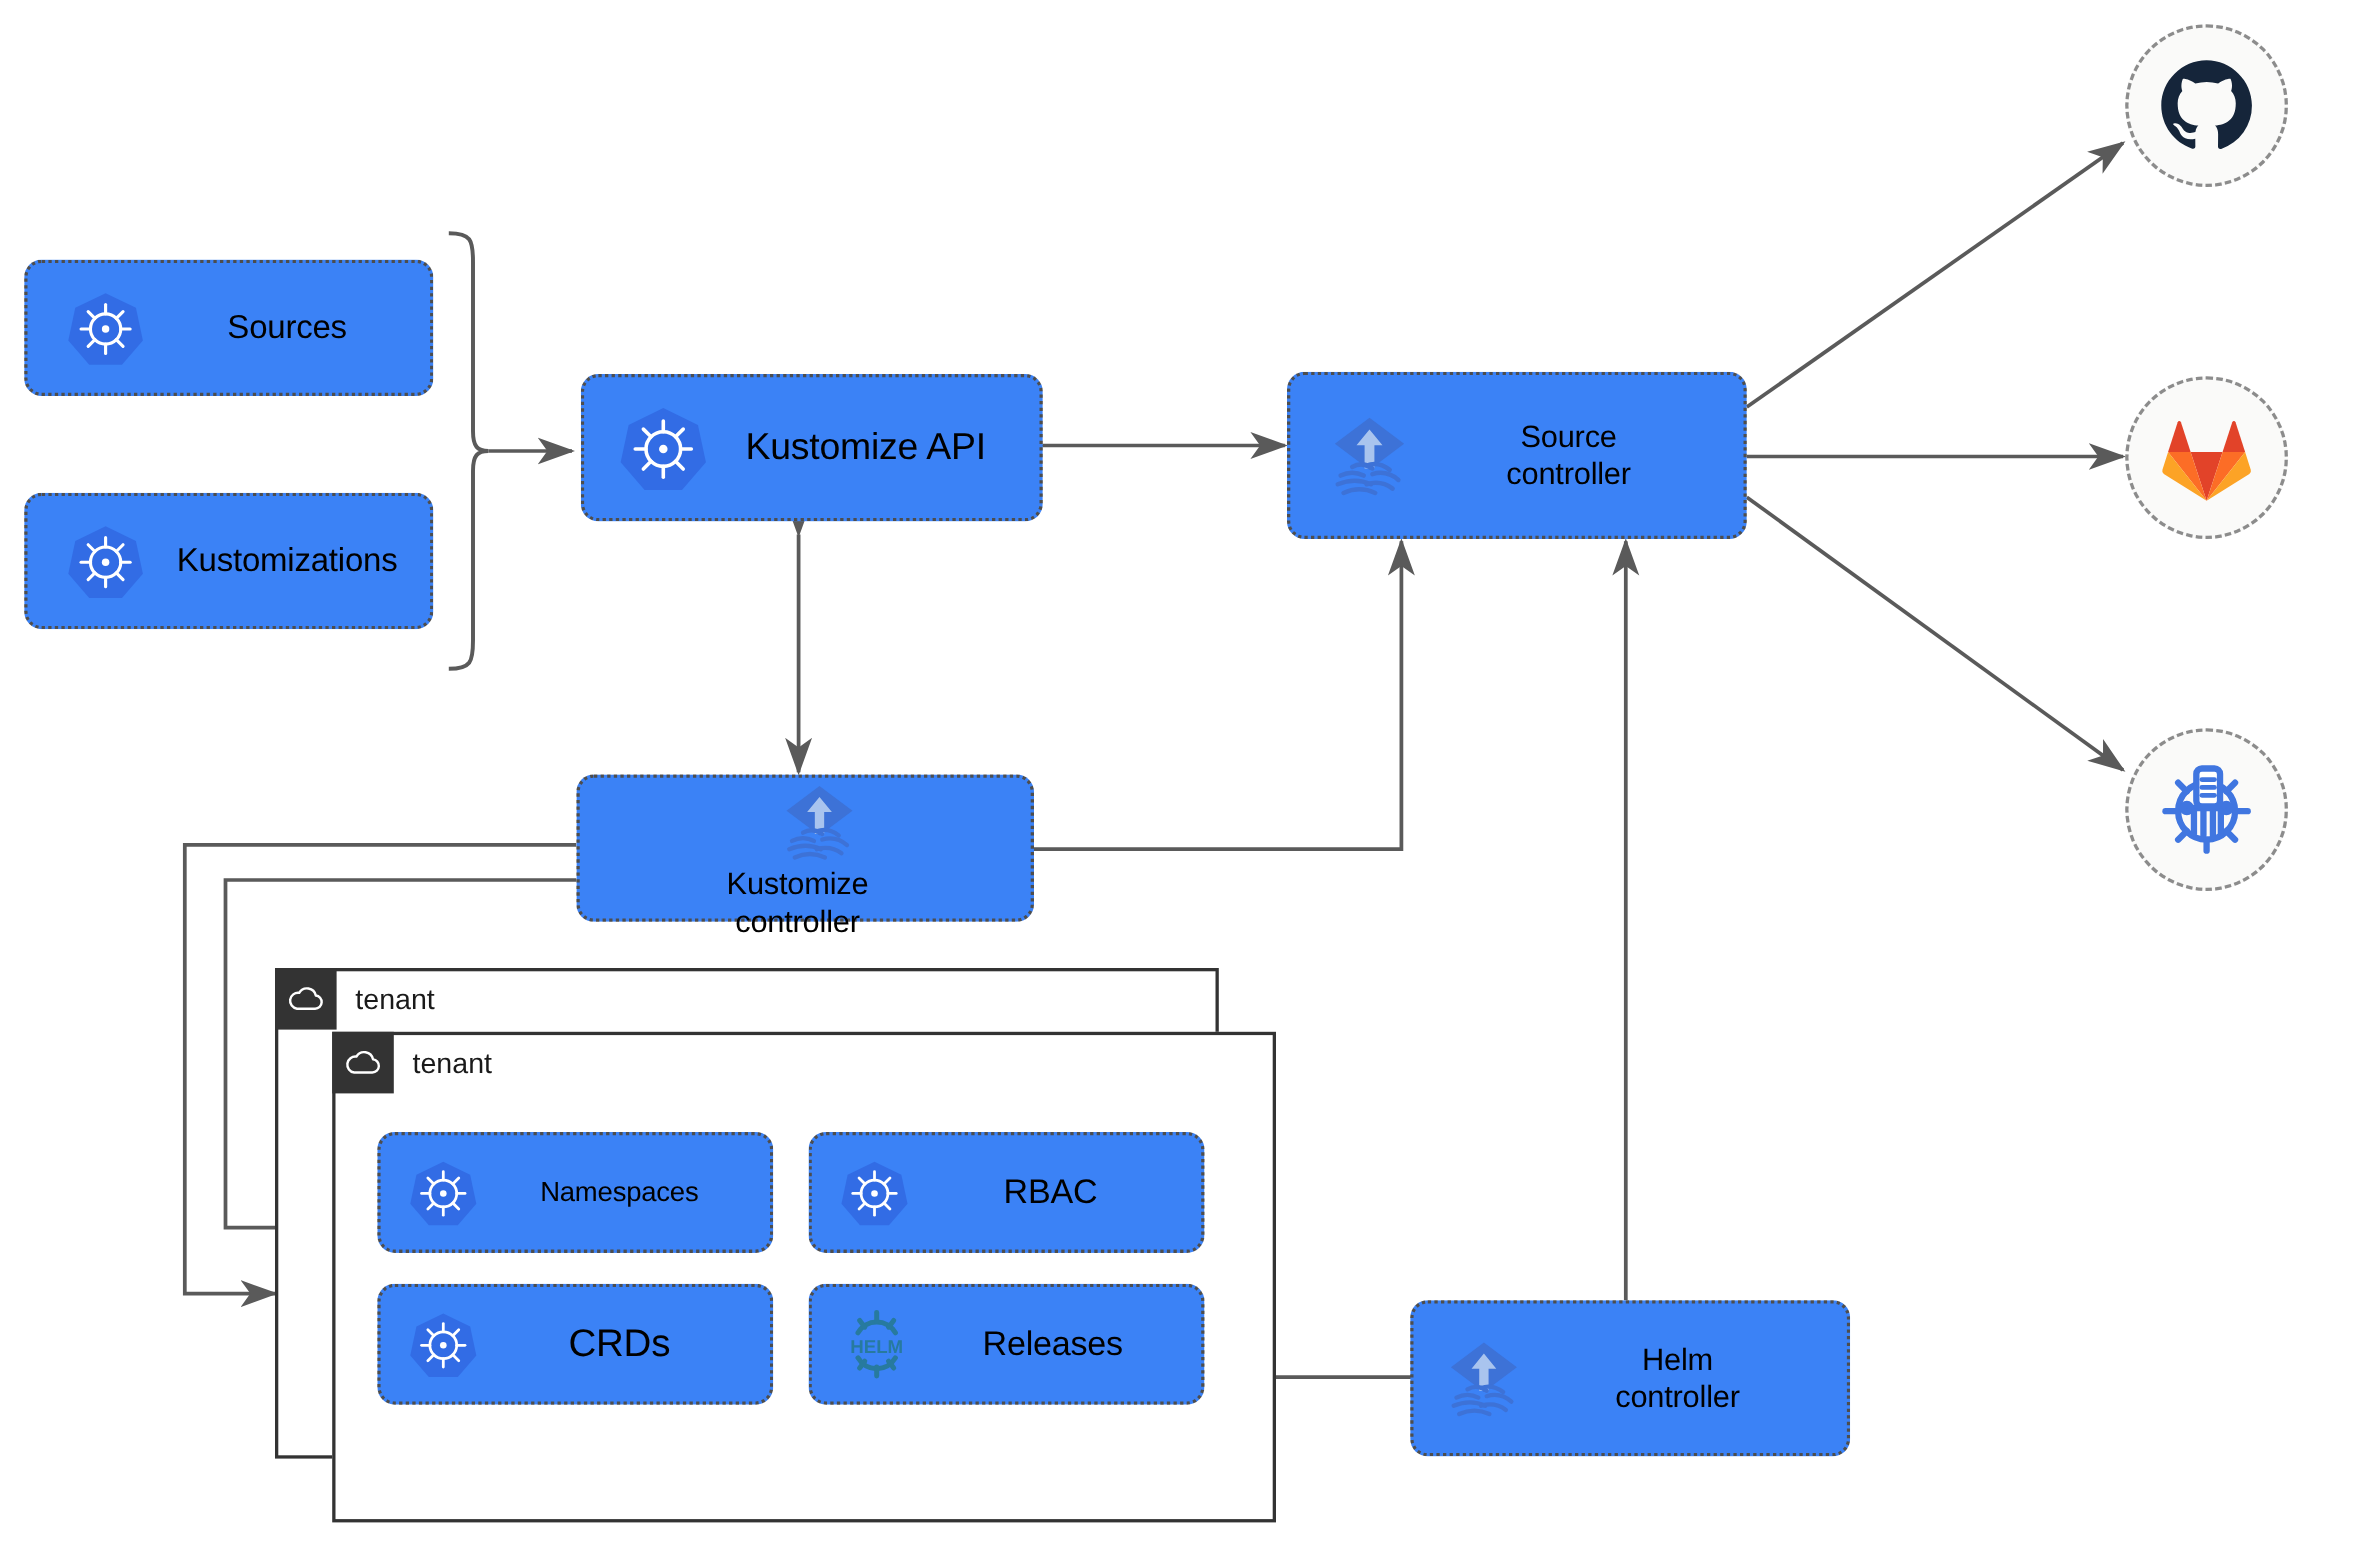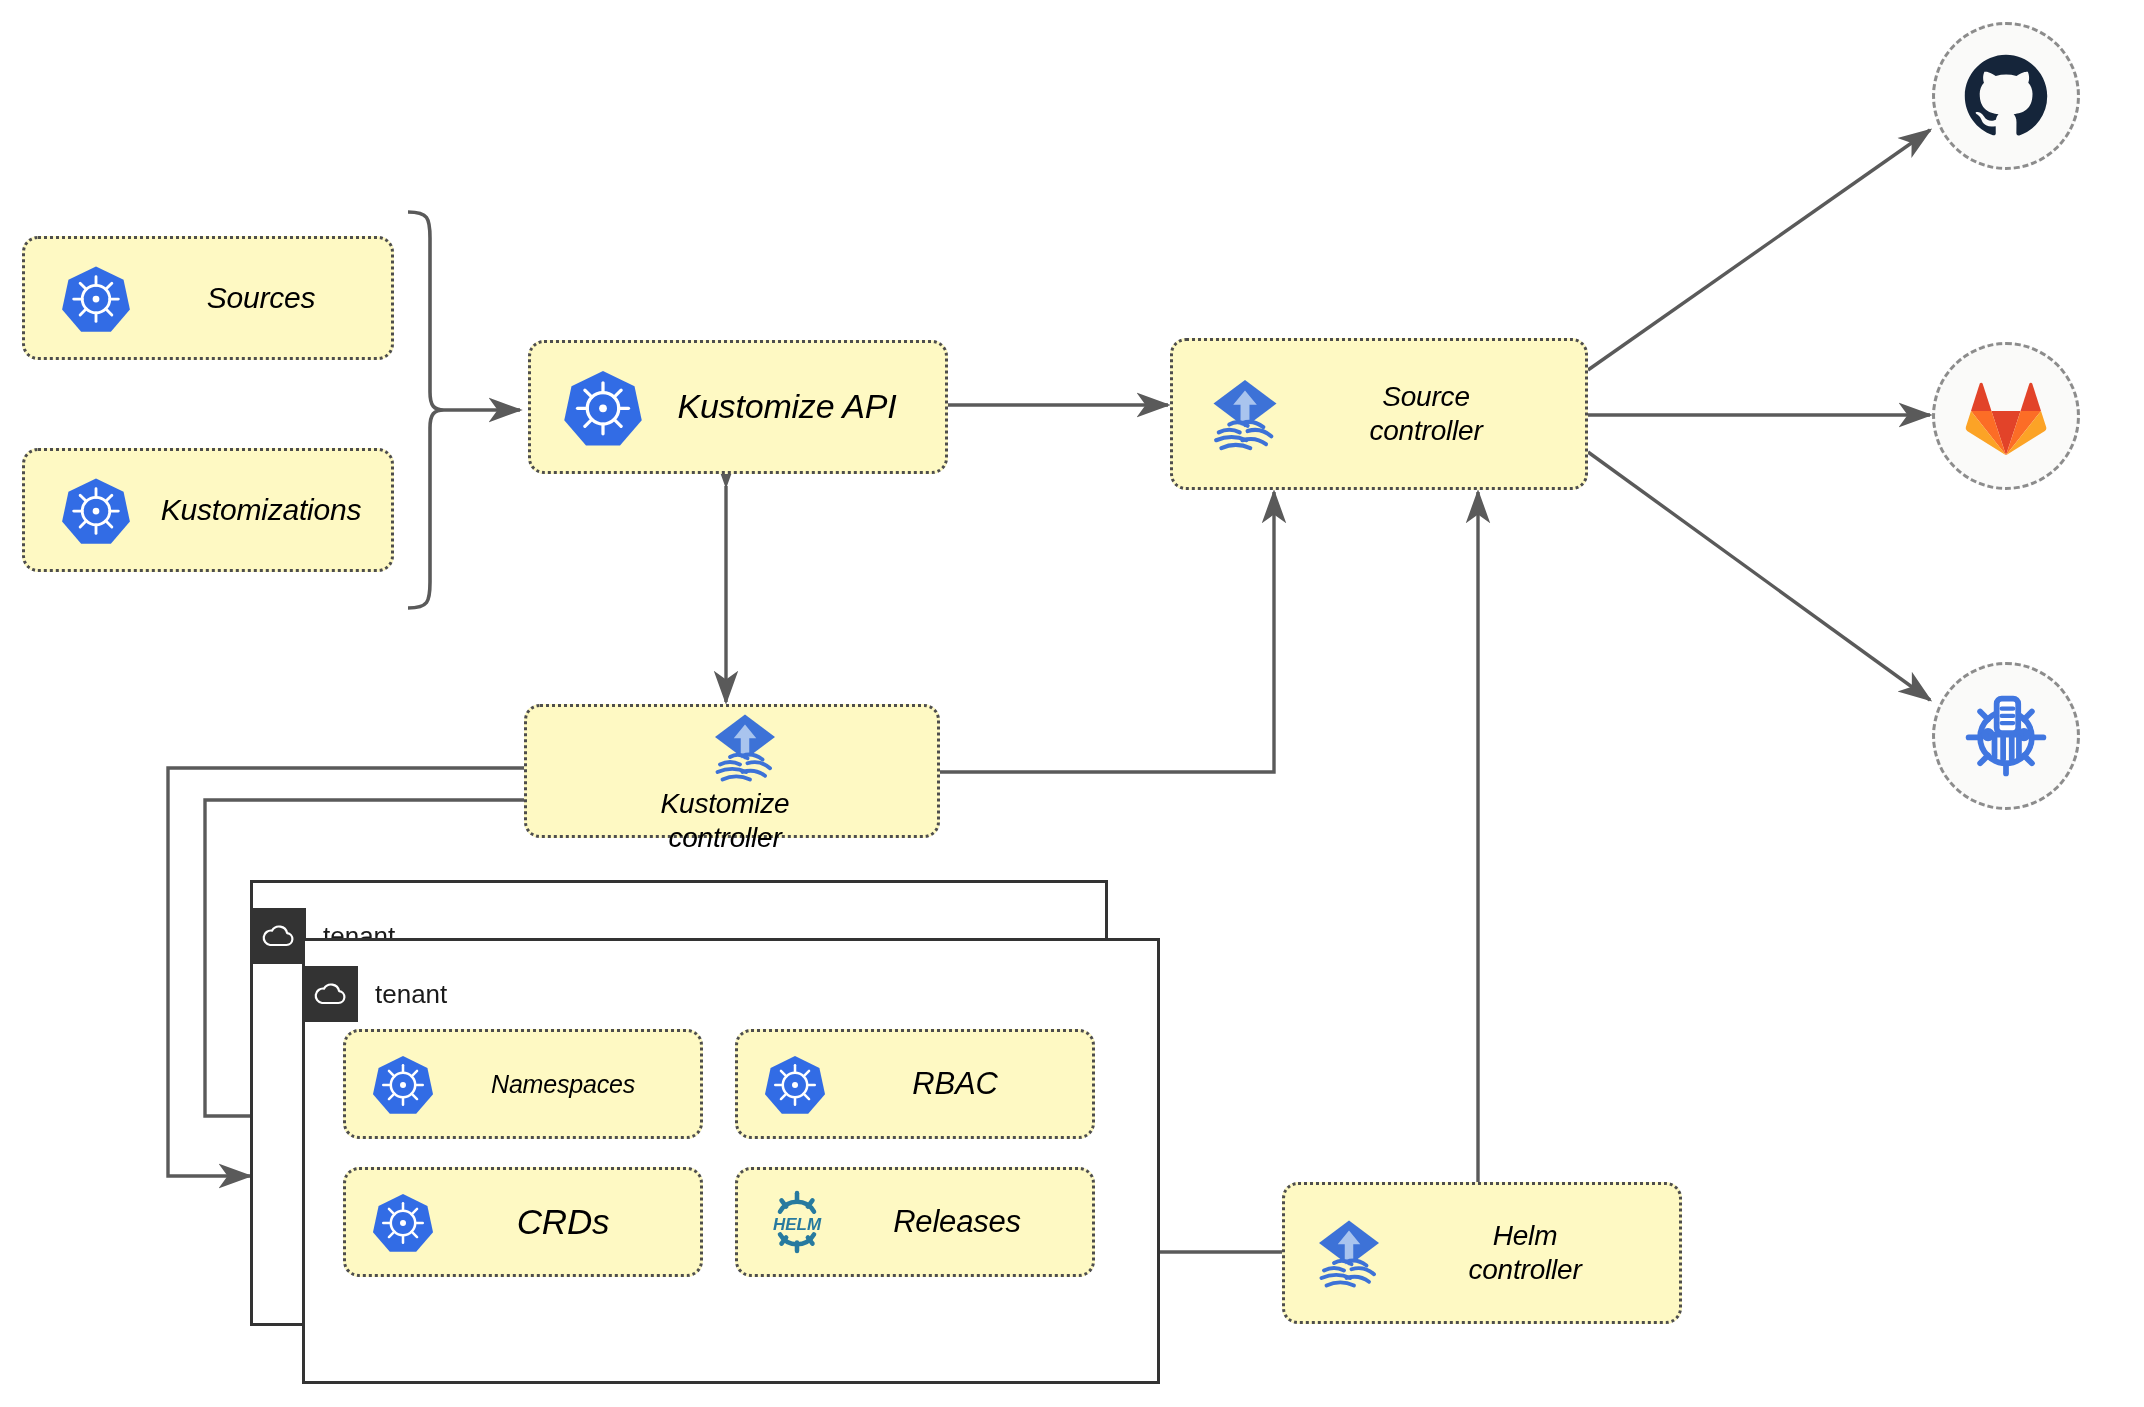--- a/index.html
+++ b/index.html
@@ -3,46 +3,46 @@
 <meta charset="utf-8">
 <style>
   html,body{margin:0;padding:0;background:#ffffff;}
   body{font-family:"Liberation Sans","DejaVu Sans",sans-serif;}
   #stage{position:relative;width:2144px;height:1407px;background:#fff;overflow:hidden;}
   #wires{position:absolute;left:0;top:0;width:2144px;height:1407px;pointer-events:none;}
 
   
   .node{
     position:absolute;
-    background:#fef9c3;
+    background:#3b82f6;
     border:3px dotted #4d4d4d;
     border-radius:16px;
     box-sizing:border-box;
-    display:flex;align-items:center;font-style:italic;
+    display:flex;align-items:center;
   }
   .node .ic{flex:0 0 auto;display:flex;align-items:center;justify-content:center;}
   .node .lbl{
     flex:1 1 auto;text-align:center;color:#000;
     font-size:30px;line-height:1.22;white-space:pre-line;
     letter-spacing:-0.2px;
   }
   .node.two .lbl{font-size:28px;}
 
   
   .provider{
     position:absolute;width:148px;height:148px;border-radius:50%;
     background:#fafaf9;border:3px dashed #8c8c8c;box-sizing:border-box;
     display:flex;align-items:center;justify-content:center;
   }
 
   
   .tenant{
     position:absolute;background:#ffffff;border:3px solid #333333;box-sizing:border-box;
   }
-  .tenant .bar{position:absolute;left:-3px;top:-3px;height:56px;display:flex;align-items:center;margin-top:28px;}
+  .tenant .bar{position:absolute;left:-3px;top:-3px;height:56px;display:flex;align-items:center;}
   .tenant .badge{
     width:56px;height:56px;background:#333333;
     display:flex;align-items:center;justify-content:center;flex:0 0 auto;
   }
   .tenant .tname{
     font-size:26px;color:#1a1a1a;padding-left:17px;white-space:nowrap;
     line-height:56px;
   }
   svg{display:block;}
 </style>

